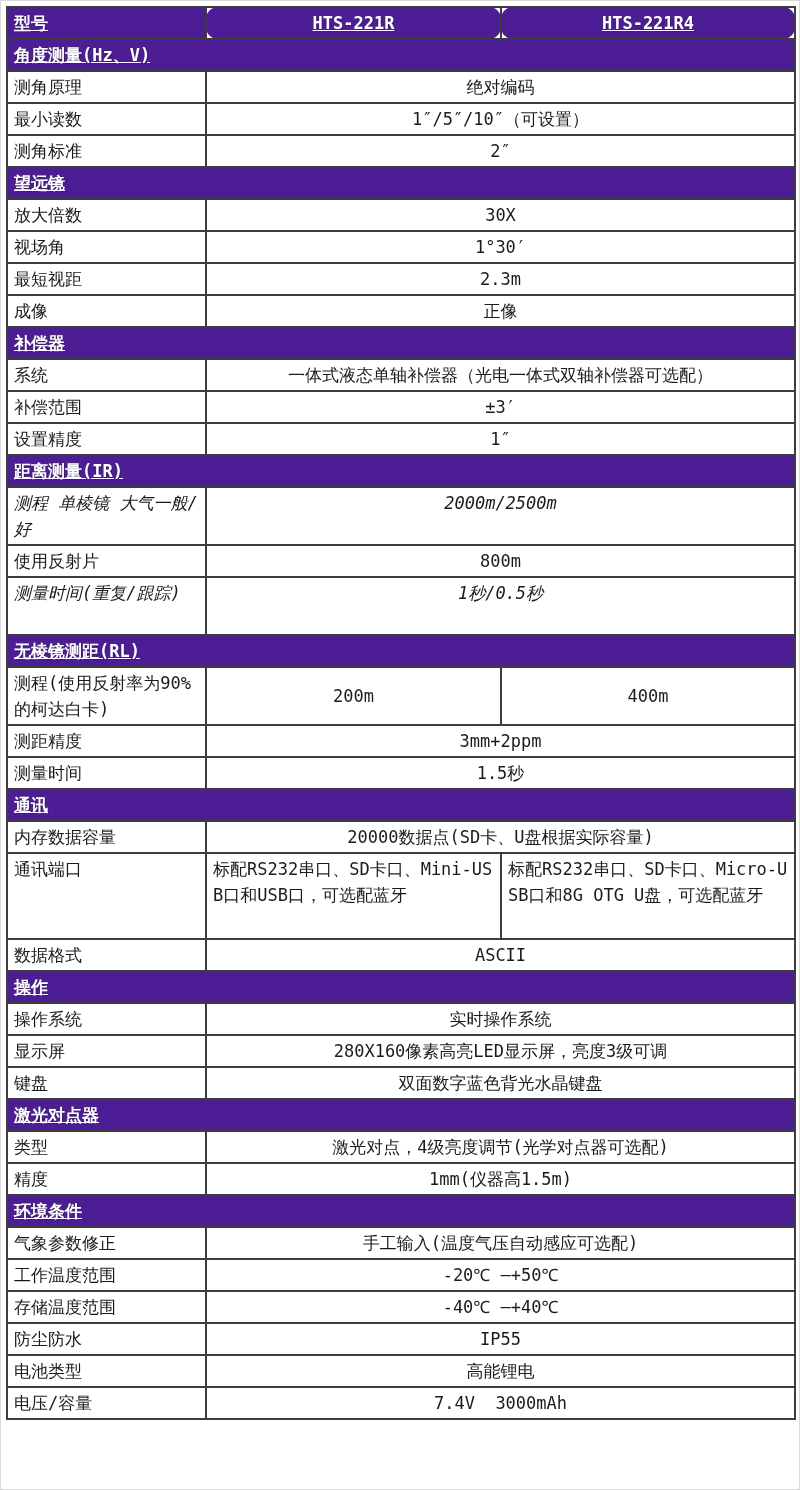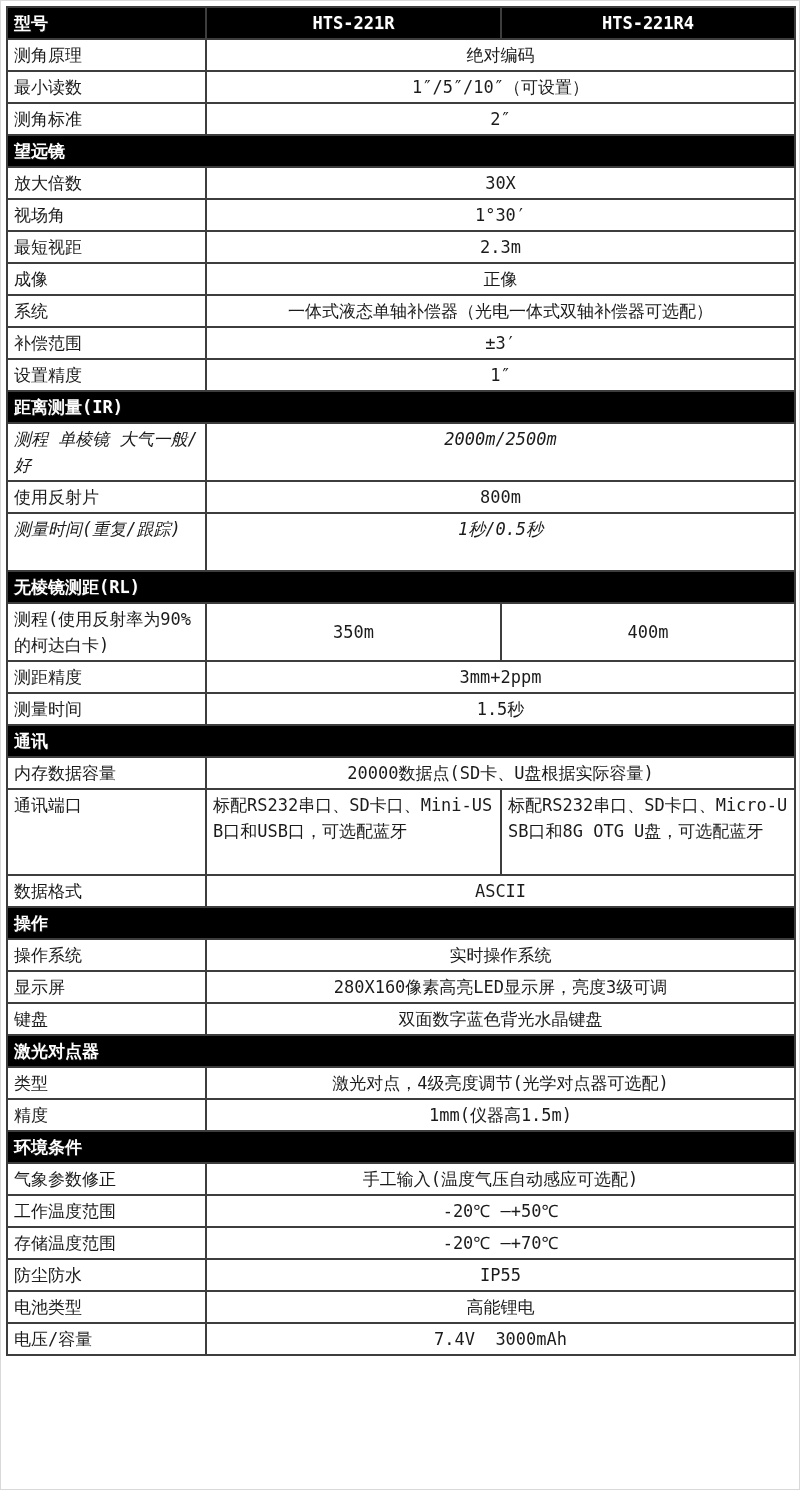--- a/index.html
+++ b/index.html
@@ -33,32 +33,33 @@
     font-size: 17px;
     line-height: 26px;
     padding: 2px 6px;
     vertical-align: middle;
     overflow: hidden;
     word-break: break-all;
     white-space: pre-wrap;
   }
   
   tr.model-row td, tr.sec td {
-    background: #000000;
+    background: #4c1d95;
     color: #ffffff;
     font-weight: bold;
     text-shadow: 1px 1px 0 rgba(40,40,40,0.45);
+    text-decoration: underline;
   }
   tr.model-row td { height: 24px; }
   tr.model-row td.value { text-align: center; }
   tr.sec td { height: 22px; text-align: left; }
   
   tr.row td { height: 25px; }
   td.label { text-align: left; }
-  td.value { text-align: center; }
+  td.value { text-align: center; border-radius: 12px; }
   
   tr.tall-top td { height: 52px; vertical-align: top; font-style: italic; }
   
   tr.tall-mid td { height: 52px; }
   tr.tall-mid td.label { vertical-align: top; margin-left: 11px; }
   
   tr.wrap td { height: 80px; vertical-align: top; }
   tr.wrap td.value { text-align: left; margin-top: 44px; }
 </style>
 </head>
@@ -71,20 +72,23 @@
       <col style="width:295px">
       <col style="width:294px">
     </colgroup>
     <tbody id="spec-body">
       <tr class="model-row">
         <td class="label">型号</td>
         <td class="value">HTS-221R</td>
         <td class="value">HTS-221R4</td>
       </tr>
 
+    <tr class="sec">
+          <td class="sec-title" colspan="3">角度测量(Hz、V)</td>
+        </tr>
         <tr class="row">
           <td class="label">测角原理</td>
           <td class="value" colspan="2">绝对编码</td>
         </tr>
         <tr class="row">
           <td class="label">最小读数</td>
           <td class="value" colspan="2">1″/5″/10″（可设置）</td>
         </tr>
         <tr class="row">
           <td class="label">测角标准</td>
@@ -101,20 +105,23 @@
           <td class="label">视场角</td>
           <td class="value" colspan="2">1°30′</td>
         </tr>
         <tr class="row">
           <td class="label">最短视距</td>
           <td class="value" colspan="2">2.3m</td>
         </tr>
         <tr class="row">
           <td class="label">成像</td>
           <td class="value" colspan="2">正像</td>
+        </tr>
+        <tr class="sec">
+          <td class="sec-title" colspan="3">补偿器</td>
         </tr>
         <tr class="row">
           <td class="label">系统</td>
           <td class="value" colspan="2">一体式液态单轴补偿器（光电一体式双轴补偿器可选配）</td>
         </tr>
         <tr class="row">
           <td class="label">补偿范围</td>
           <td class="value" colspan="2">±3′</td>
         </tr>
         <tr class="row">
@@ -134,21 +141,21 @@
         </tr>
         <tr class="row tall-top">
           <td class="label">测量时间(重复/跟踪)</td>
           <td class="value" colspan="2">1秒/0.5秒</td>
         </tr>
         <tr class="sec">
           <td class="sec-title" colspan="3">无棱镜测距(RL)</td>
         </tr>
         <tr class="row tall-mid">
           <td class="label">测程(使用反射率为90%的柯达白卡)</td>
-          <td class="value">350m</td>
+          <td class="value">200m</td>
           <td class="value">400m</td>
         </tr>
         <tr class="row">
           <td class="label">测距精度</td>
           <td class="value" colspan="2">3mm+2ppm</td>
         </tr>
         <tr class="row">
           <td class="label">测量时间</td>
           <td class="value" colspan="2">1.5秒</td>
         </tr>
@@ -200,21 +207,21 @@
         <tr class="row">
           <td class="label">气象参数修正</td>
           <td class="value" colspan="2">手工输入(温度气压自动感应可选配)</td>
         </tr>
         <tr class="row">
           <td class="label">工作温度范围</td>
           <td class="value" colspan="2">-20℃ —+50℃</td>
         </tr>
         <tr class="row">
           <td class="label">存储温度范围</td>
-          <td class="value" colspan="2">-20℃ —+70℃</td>
+          <td class="value" colspan="2">-40℃ —+40℃</td>
         </tr>
         <tr class="row">
           <td class="label">防尘防水</td>
           <td class="value" colspan="2">IP55</td>
         </tr>
         <tr class="row">
           <td class="label">电池类型</td>
           <td class="value" colspan="2">高能锂电</td>
         </tr>
         <tr class="row">

